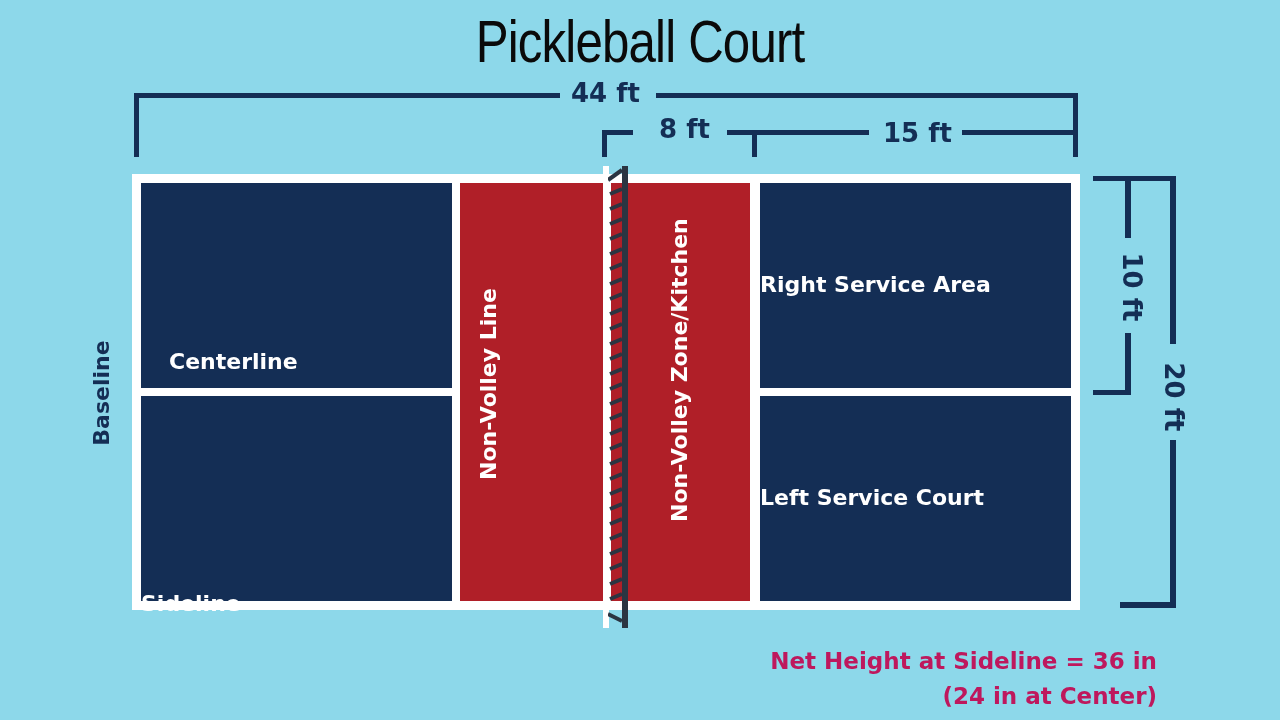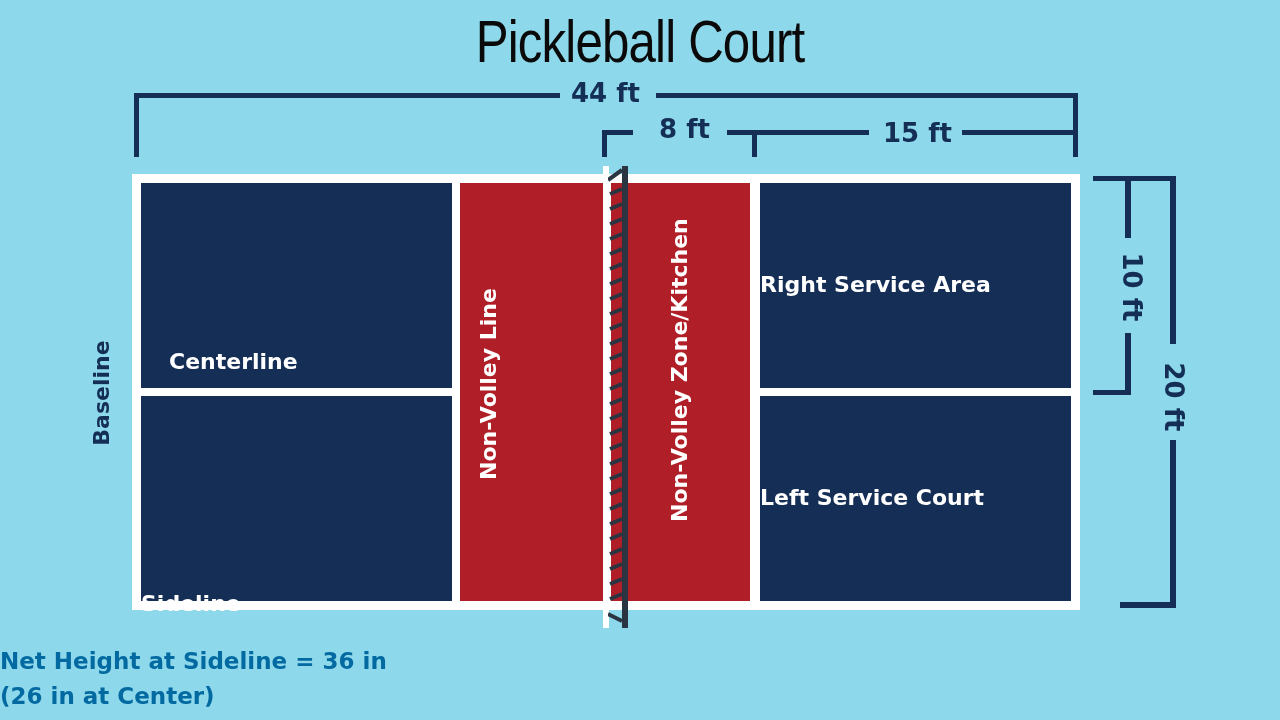--- a/index.html
+++ b/index.html
@@ -8,21 +8,21 @@
   .title { left:0; width:1280px; top:2px; text-align:center; font-family:"Liberation Sans", sans-serif; font-size:60px; color:#0a0a0a; letter-spacing:-1px; transform:scaleX(0.82); transform-origin:640px 0; line-height:80px; }
   .dim { background:#142E55; }
   .dimtxt { color:#142E55; font-weight:bold; font-size:26px; line-height:30px; white-space:nowrap; }
   .court { left:132px; top:174px; width:948px; height:436px; background:#ffffff; }
   .navy { background:#142E55; }
   .red { background:#B01F28; }
   .lbl { color:#ffffff; font-weight:bold; font-size:22px; white-space:nowrap; }
   .vlbl { color:#ffffff; font-weight:bold; font-size:22px; white-space:nowrap; transform:rotate(-90deg); transform-origin:center center; text-align:center; }
   .netline { background:#ffffff; }
   .netpost { background:#2B3542; }
-  .foot { left:0; width:1157px; text-align:left; color:#0369a1; font-weight:bold; font-size:23px; }
+  .foot { left:0; width:1157px; text-align:right; color:#be185d; font-weight:bold; font-size:23px; }
 </style>
 </head>
 <body>
 
 <div class="abs title">Pickleball Court</div>
 
 <div>
   <div class="abs dim" style="left:134px;top:93px;width:5px;height:64px;"></div>
   <div class="abs dim" style="left:134px;top:93px;width:426px;height:5px;"></div>
   <div class="abs dimtxt" style="left:571px;top:78px;text-align:right;">44 ft</div>
@@ -105,13 +105,13 @@
       <line x1="2" y1="388" x2="14" y2="383"></line>
         <line x1="2" y1="403" x2="14" y2="398"></line>
       <line x1="2" y1="418" x2="14" y2="413"></line>
         <line x1="2" y1="433" x2="14" y2="428"></line>
       <line x1="0" y1="448" x2="14" y2="455"></line>
     </g>
   </svg>
 </div>
 
 <div class="abs foot" style="top:648px;">Net Height at Sideline = 36 in</div>
-<div class="abs foot" style="top:683px;">(26 in at Center)</div>
+<div class="abs foot" style="top:683px;">(24 in at Center)</div>
 
 </body></html>

